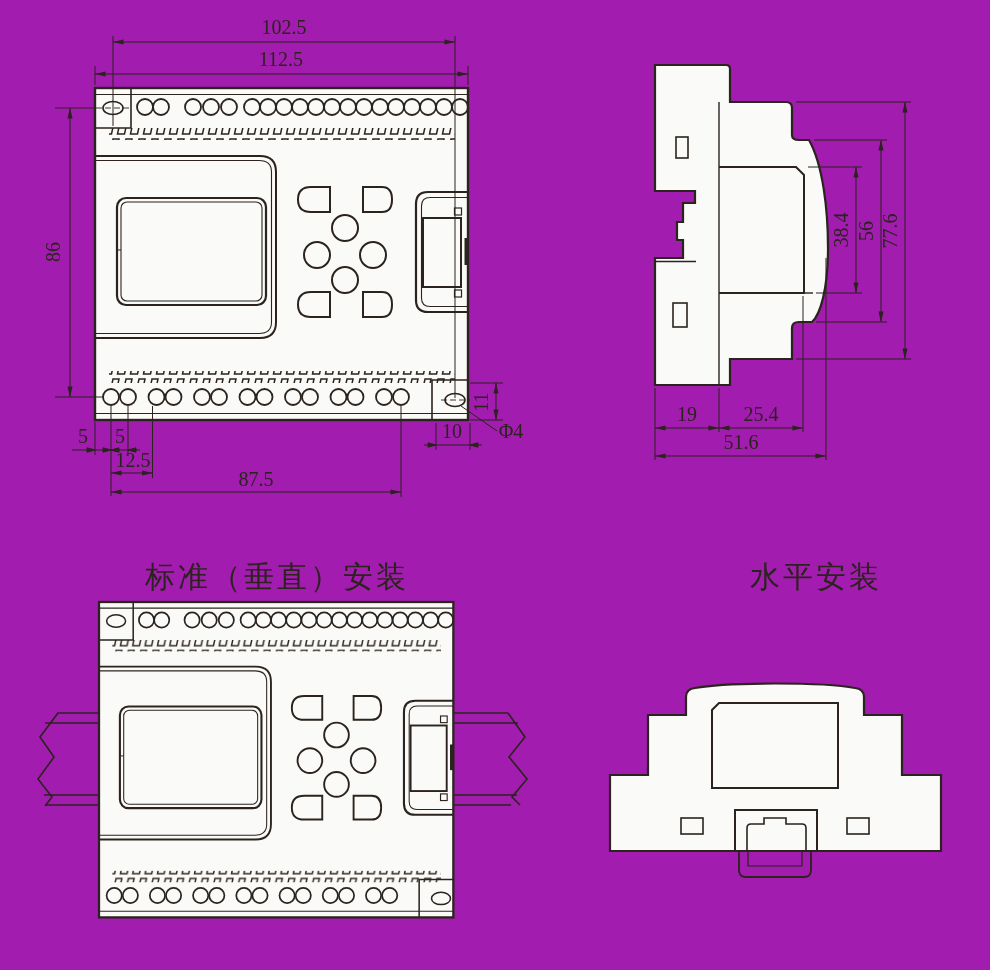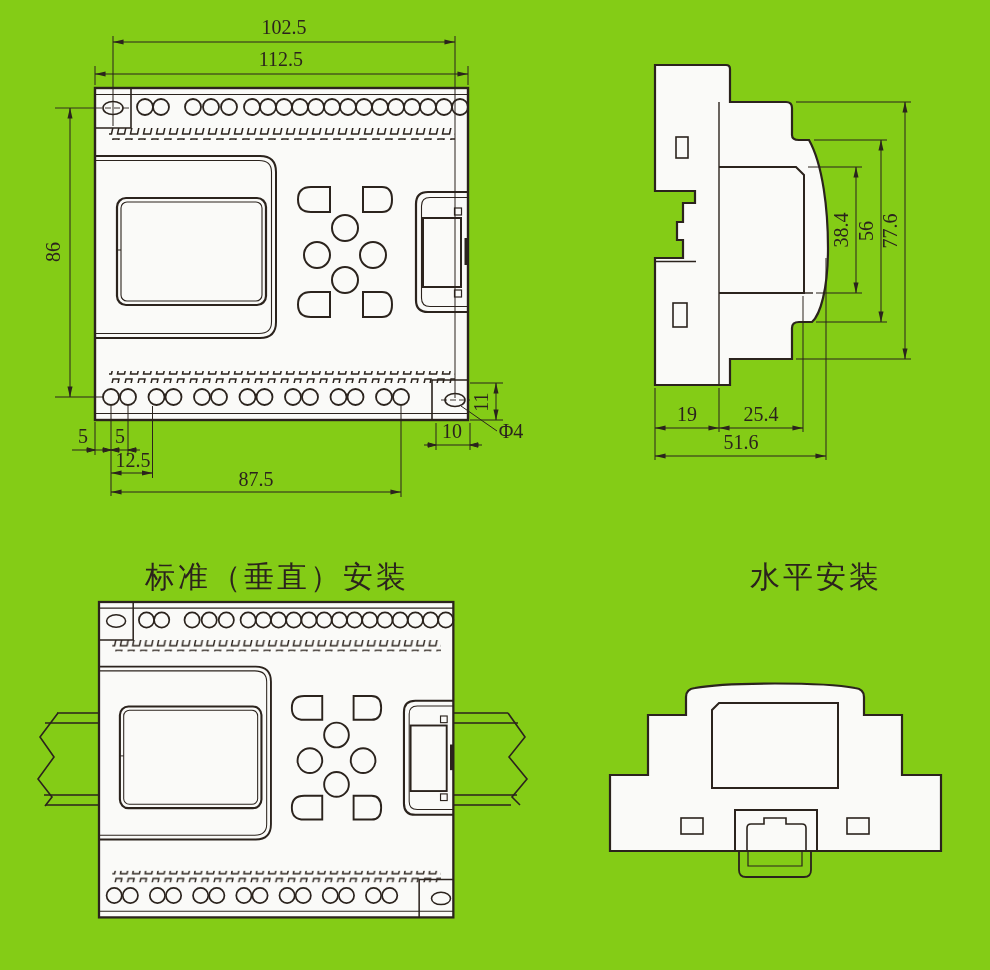--- a/index.html
+++ b/index.html
@@ -1,16 +1,16 @@
 <!DOCTYPE html>
 <html><head>
 <meta charset="utf-8">
 <style>
   html,body{margin:0;padding:0;background:#f7f6f4;}
-  .stage{width:990px;height:970px;position:relative;background:#84cc16;}
+  .stage{width:990px;height:970px;position:relative;background:#a21caf;}
   svg{display:block;}
   text{fill:#2b231d;}
   .dim-text{font:20px "Liberation Serif", serif;}
   .title{font:30px "Liberation Sans", sans-serif;letter-spacing:3px;}
 </style>
 </head>
 <body>
 
 <div class="stage">
 <svg width="990" height="970" viewBox="0 0 990 970">

